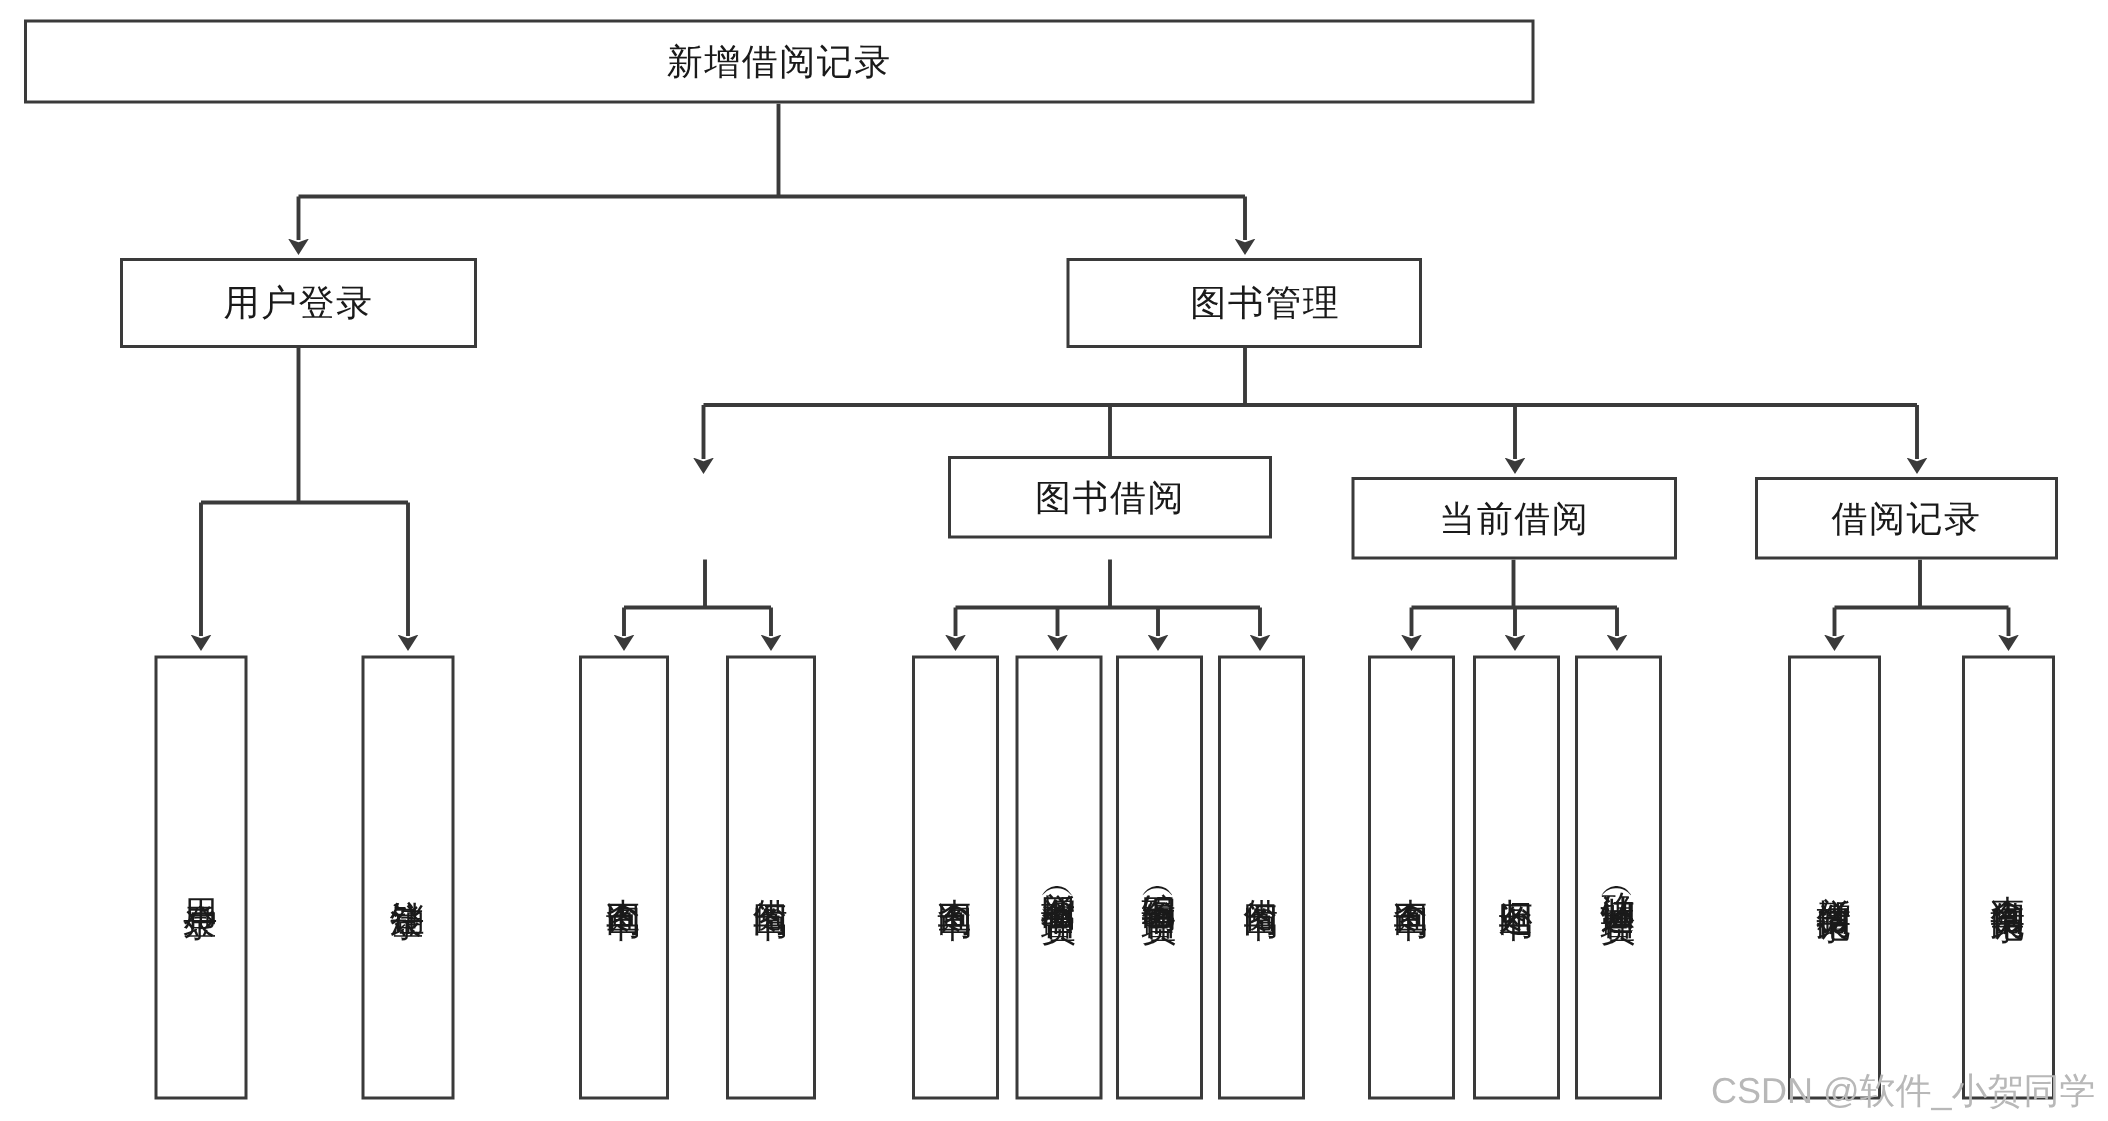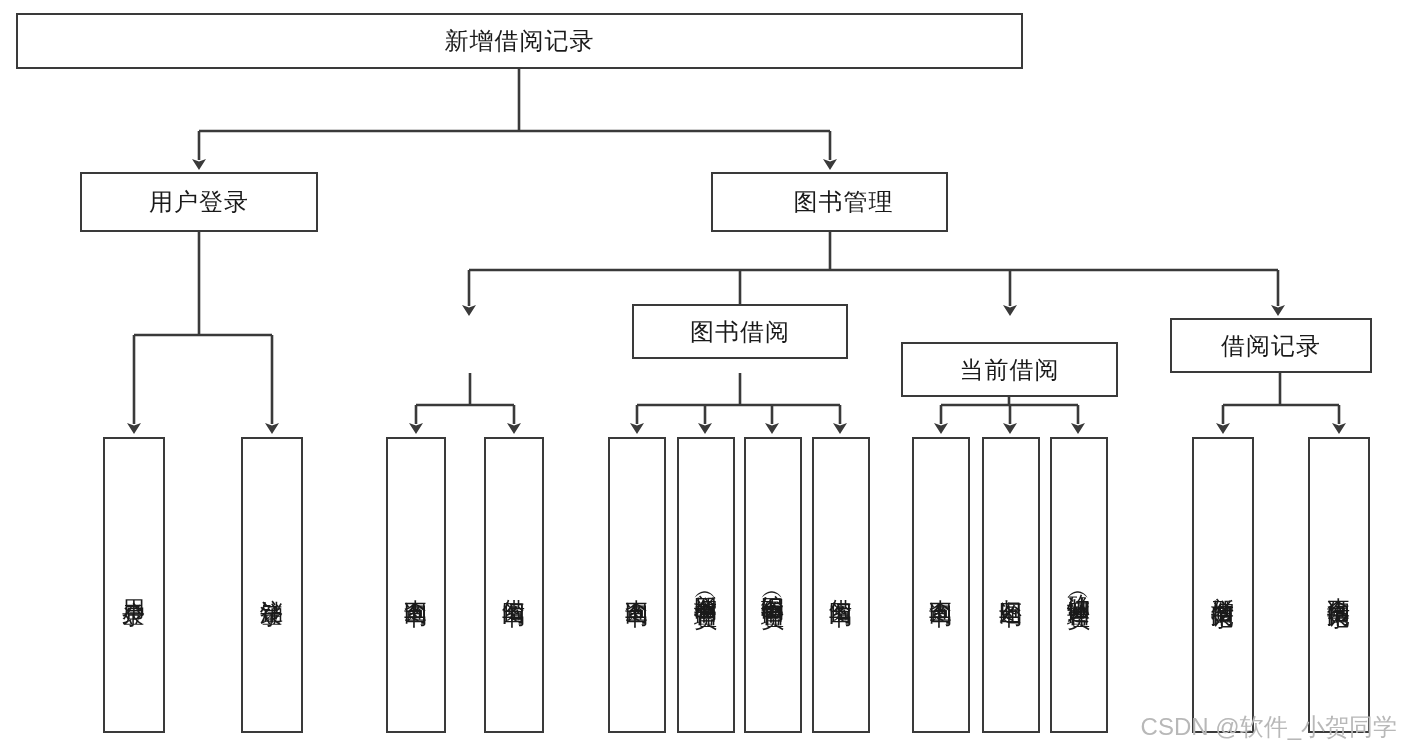--- a/index.html
+++ b/index.html
@@ -124,21 +124,21 @@
   <div class="node horiz" id="n-l2-0" style="left: 80px; top: 172px; width: 238px; height: 60px;">
     <span class="label">用户登录</span>
   </div>
   <div class="node horiz" id="n-l2-1" style="left: 711px; top: 172px; width: 237px; height: 60px; padding-left: 28px;">
     <span class="label">图书管理</span>
   </div>
 
   <div class="node horiz" id="n-l3-1" style="left: 632px; top: 304px; width: 216px; height: 55px;">
     <span class="label">图书借阅</span>
   </div>
-  <div class="node horiz" id="n-l3-2" style="left: 901px; top: 318px; width: 217px; height: 55px; margin-top: 24px;">
+  <div class="node horiz" id="n-l3-2" style="left: 901px; top: 318px; width: 217px; height: 55px;">
     <span class="label">当前借阅</span>
   </div>
   <div class="node horiz" id="n-l3-3" style="left: 1170px; top: 318px; width: 202px; height: 55px;">
     <span class="label">借阅记录</span>
   </div>
 
   <div class="node vert" id="n-leaf-0" style="left: 103px; top: 437px; width: 62px; height: 296px;">
     <span class="label">用户登录</span>
   </div>
   <div class="node vert" id="n-leaf-1" style="left: 241px; top: 437px; width: 62px; height: 296px;">

